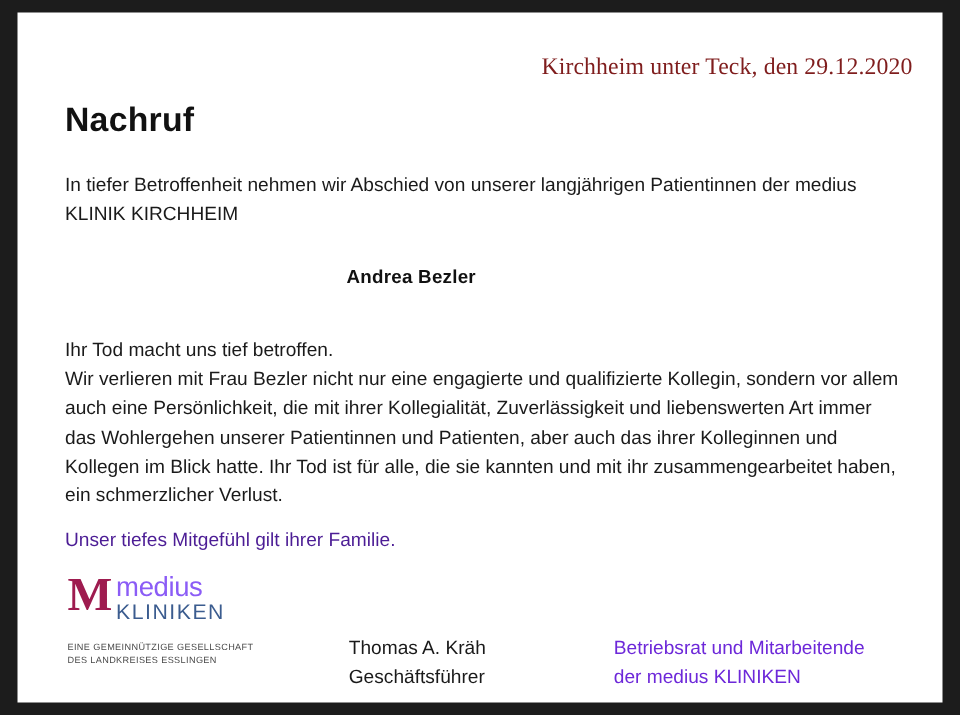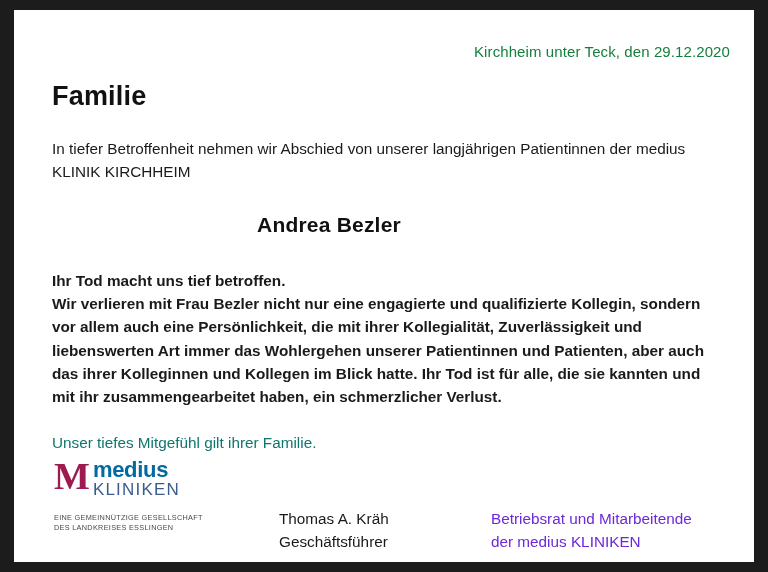--- a/index.html
+++ b/index.html
@@ -26,23 +26,24 @@
     position: absolute;
     left: 0;
     top: 0;
     width: 740px;
     height: 552px;
   }
   .date {
     position: absolute;
     right: 24px;
     top: 33px;
-    font-size: 15px;
-    color: #15803d;
+    font-size: 19px;
+    color: #7f1d1d;
     letter-spacing: 0.1px;
+    font-family: Liberation Serif, serif;
   }
   .title {
     position: absolute;
     left: 38px;
     top: 71px;
     font-size: 27px;
     font-weight: bold;
     color: #111111;
     letter-spacing: 0.2px;
   }
@@ -54,46 +55,44 @@
     font-size: 15.3px;
     line-height: 23px;
     color: #1a1a1a;
   }
   .name {
     position: absolute;
     left: 0;
     top: 203px;
     width: 660px;
     text-align: center;
-    font-size: 21px;
+    font-size: 15px;
     font-weight: bold;
     color: #111111;
     letter-spacing: 0.2px;
     padding-right: 30px;
     box-sizing: border-box;
   }
   .body-1 {
     position: absolute;
     left: 38px;
     top: 259px;
     width: 670px;
     font-size: 15.3px;
     line-height: 23.2px;
     color: #1a1a1a;
-    font-weight: bold;
   }
   .body-2 {
     position: absolute;
     left: 38px;
     top: 411px;
     width: 670px;
     font-size: 15.3px;
     line-height: 23px;
-    color: #0f766e;
-    margin-top: 10px;
+    color: #4c1d95;
   }
   
   .logo {
     position: absolute;
     left: 40px;
     top: 447px;
     width: 160px;
   }
   .logo-row {
     display: flex;
@@ -107,22 +106,22 @@
     font-family: "Liberation Serif", serif;
     margin-right: 4px;
     letter-spacing: -1px;
   }
   .logo-words {
     padding-top: 2px;
   }
   .logo-word-1 {
     font-size: 22px;
     line-height: 21px;
-    color: #0369a1;
-    font-weight: bold;
+    color: #8b5cf6;
+    font-weight: normal;
     letter-spacing: -0.3px;
   }
   .logo-word-2 {
     font-size: 17px;
     line-height: 19px;
     color: #3b5c8f;
     letter-spacing: 1.2px;
   }
   .logo-sub {
     margin-top: 14px;
@@ -151,21 +150,21 @@
   }
 </style>
 </head>
 <body>
 
 <div class="page">
   <div class="inner">
 
     <div class="date">Kirchheim unter Teck, den 29.12.2020</div>
 
-    <div class="title">Familie</div>
+    <div class="title">Nachruf</div>
 
     <div class="intro">In tiefer Betroffenheit nehmen wir Abschied von unserer langjährigen Patientinnen der medius KLINIK KIRCHHEIM</div>
 
     <div class="name">Andrea Bezler</div>
 
     <div class="body-1">Ihr Tod macht uns tief betroffen.<br>Wir verlieren mit Frau Bezler nicht nur eine engagierte und qualifizierte Kollegin, sondern vor allem auch eine Persönlichkeit, die mit ihrer Kollegialität, Zuverlässigkeit und liebenswerten Art immer das Wohlergehen unserer Patientinnen und Patienten, aber auch das ihrer Kolleginnen und Kollegen im Blick hatte. Ihr Tod ist für alle, die sie kannten und mit ihr zusammengearbeitet haben, ein schmerzlicher Verlust.</div>
 
     <div class="body-2">Unser tiefes Mitgefühl gilt ihrer Familie.</div>
 
     <div class="logo">

